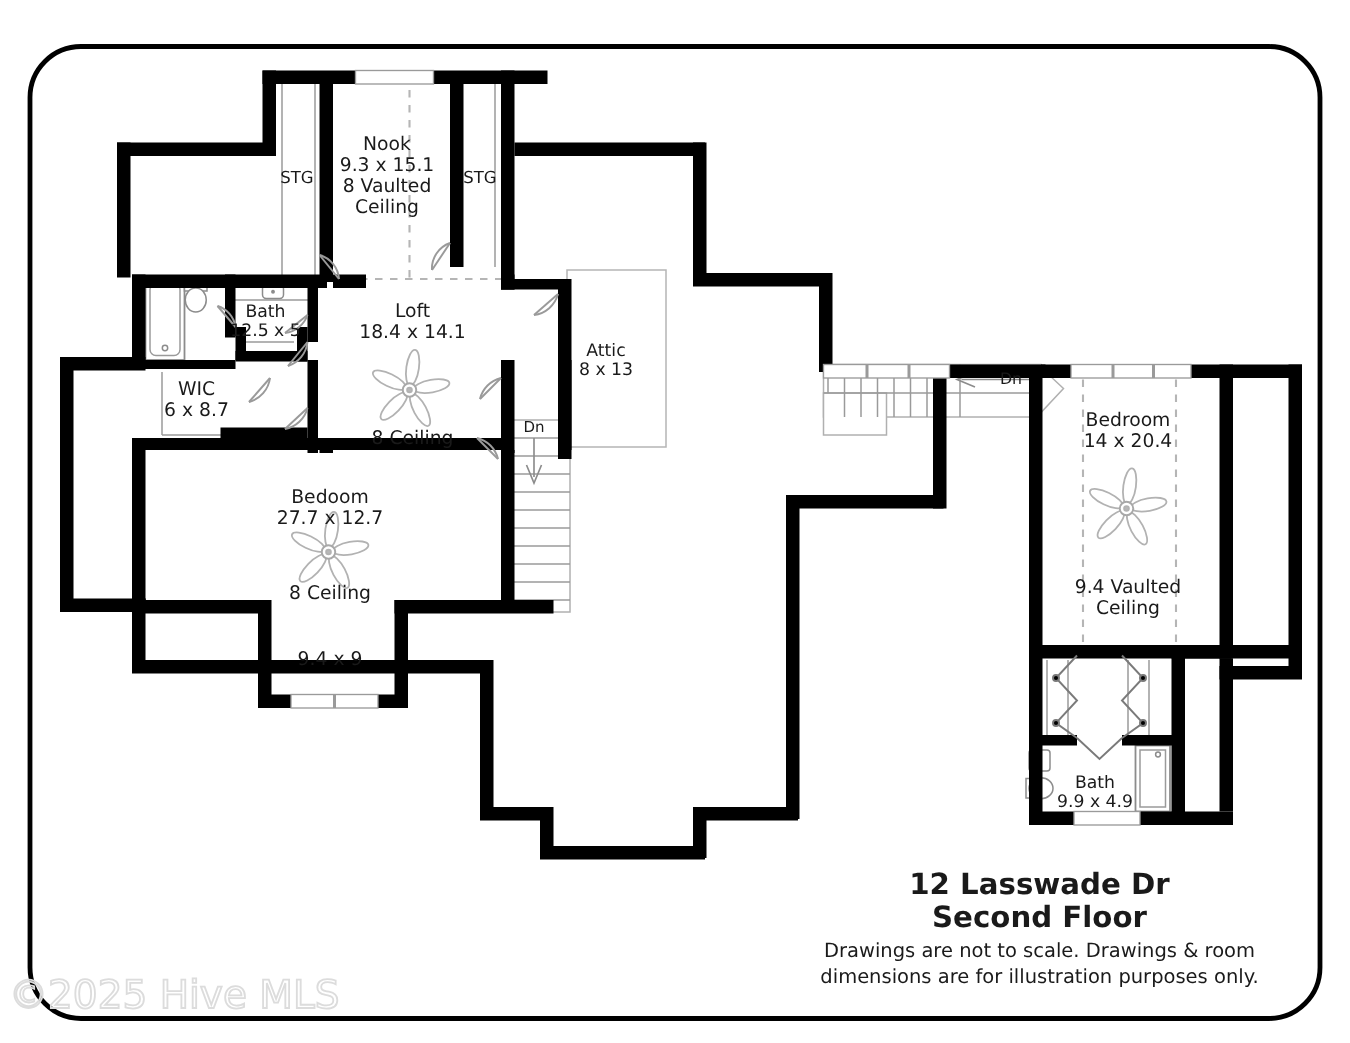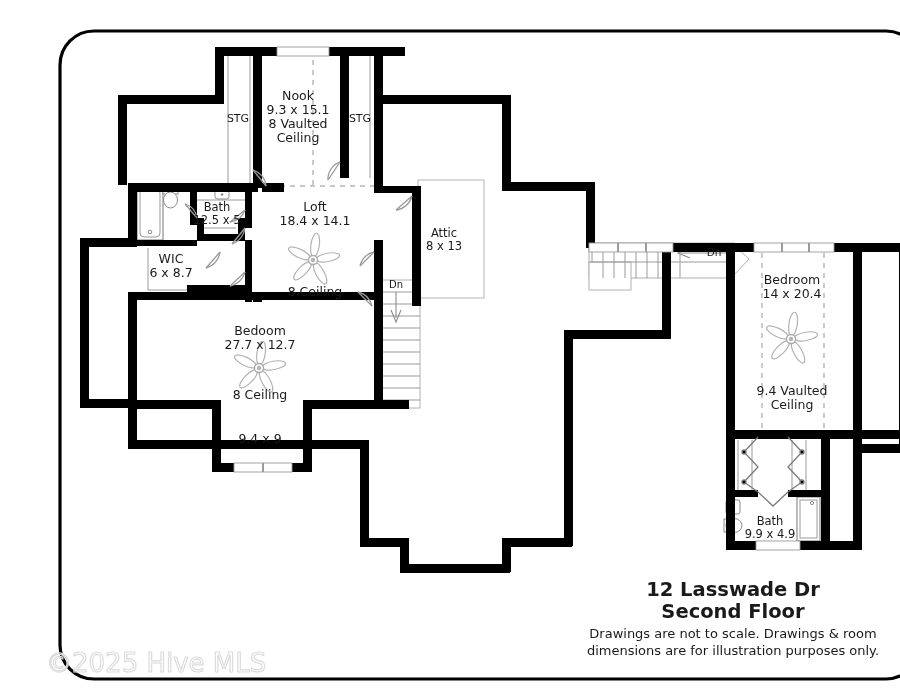--- a/index.html
+++ b/index.html
@@ -1,18 +1,18 @@
 <!DOCTYPE html>
 <html><head>
 <meta charset="utf-8">
 <style>
   html,body{margin:0;padding:0;background:#ffffff;}
   body{width:900px;height:695px;position:relative;overflow:hidden;
        font-family:"DejaVu Sans","Liberation Sans",sans-serif;color:#1a1a1a;}
-  #stage{position:absolute;left:0;top:0;width:828px;height:695px;padding-left:40px;}
+  #stage{position:absolute;left:0;top:0;width:828px;height:695px;}
   svg{display:block;}
   .lbl{font-family:"DejaVu Sans","Liberation Sans",sans-serif;fill:#1a1a1a;}
 </style>
 </head>
 <body>
 
 <div id="stage">
 <svg width="900" height="695" viewBox="0 0 900 695" xmlns="http://www.w3.org/2000/svg">
 
   <rect x="0" y="0" width="900" height="695" fill="#ffffff"></rect>

